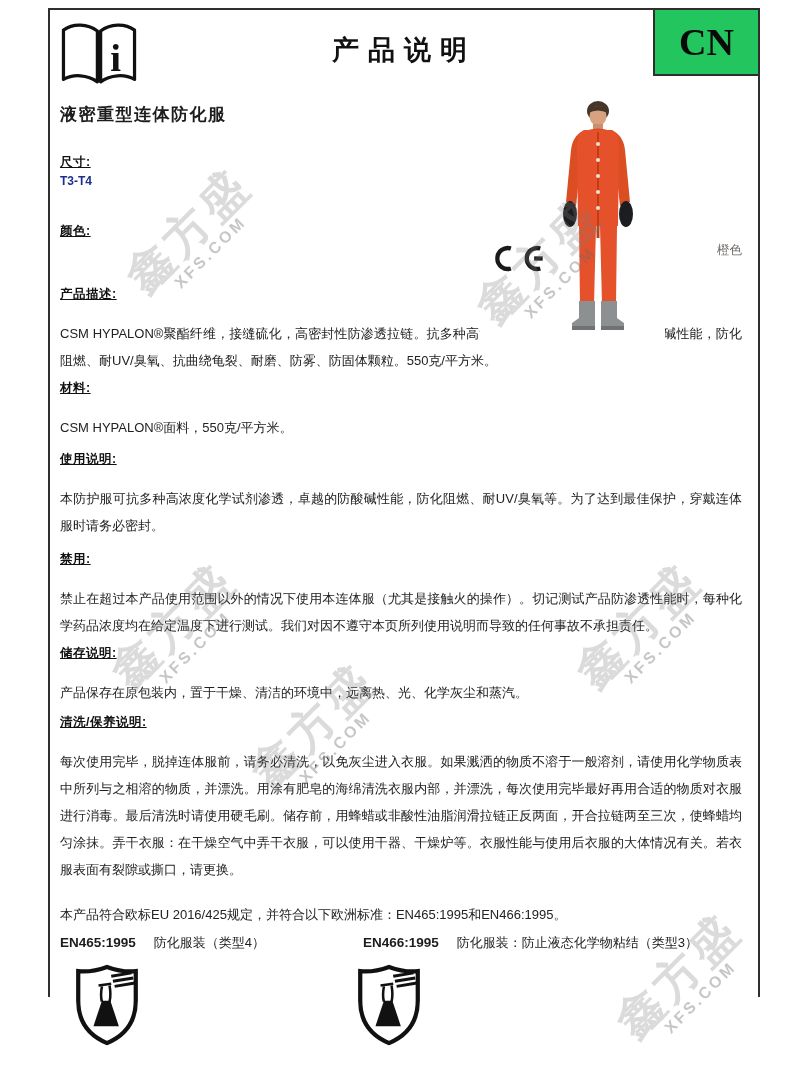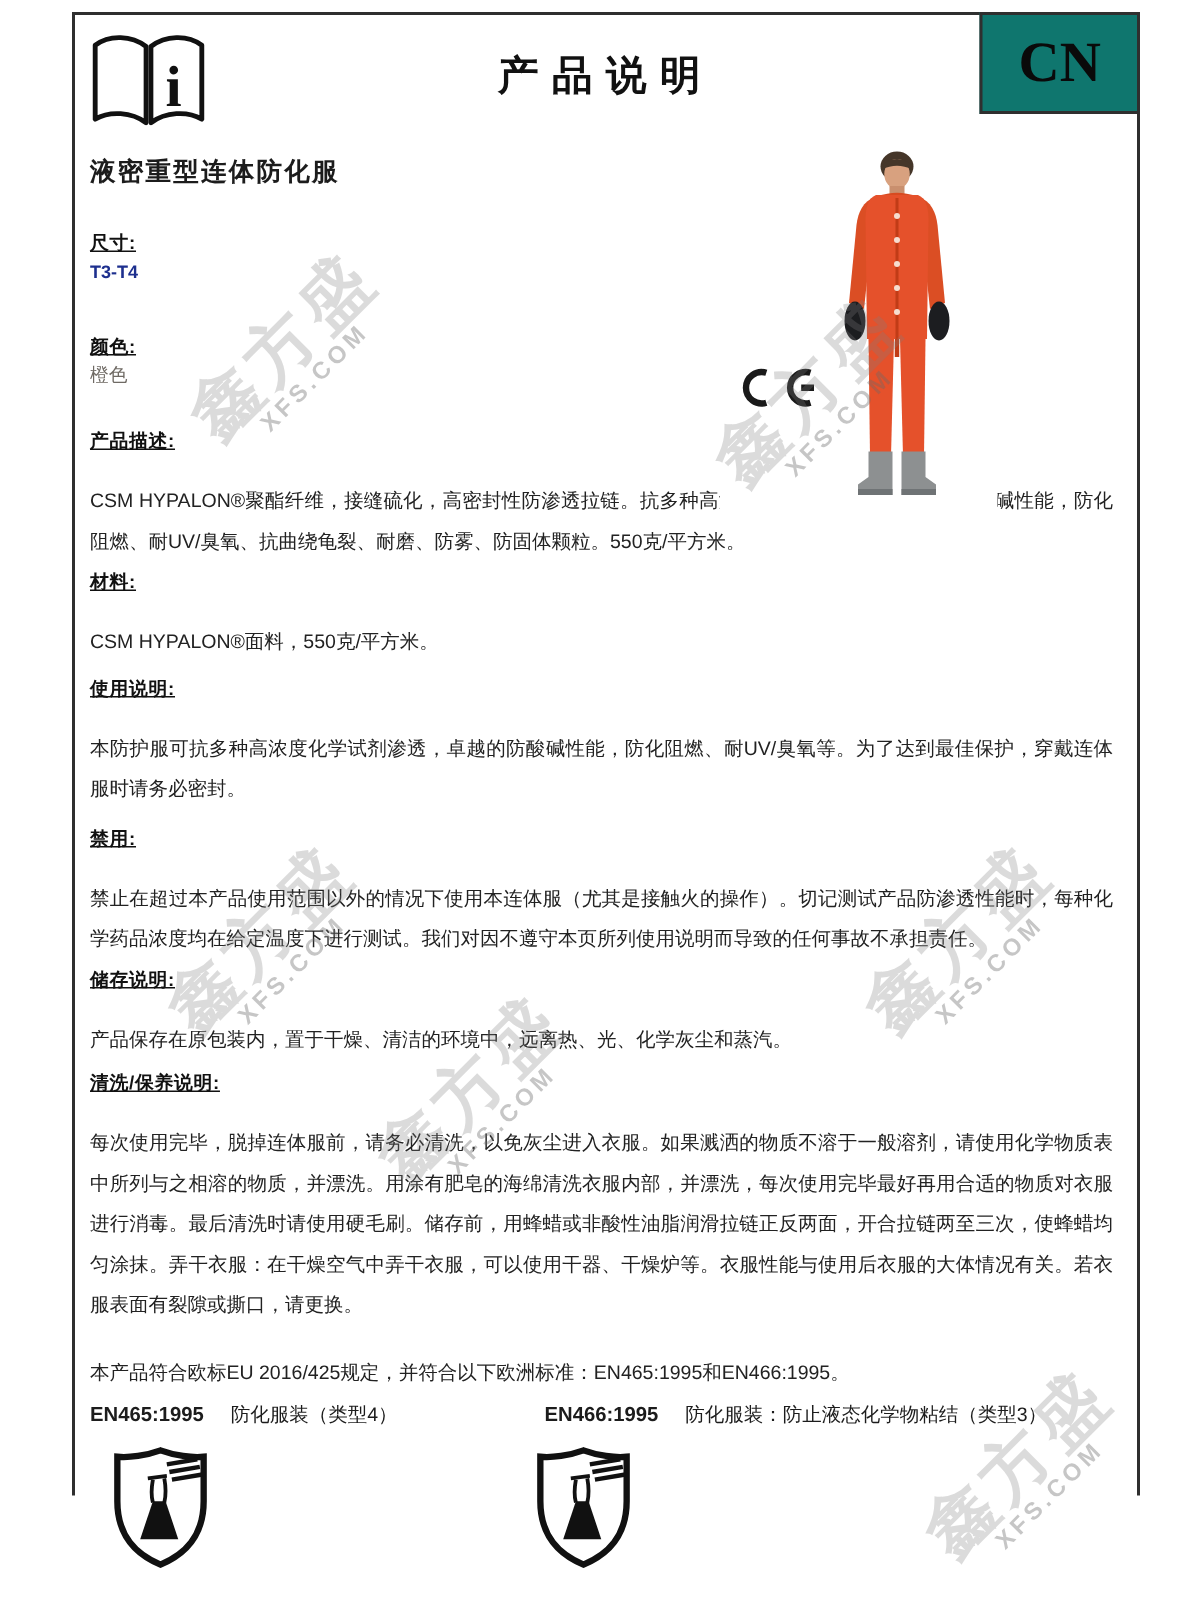--- a/index.html
+++ b/index.html
@@ -12,35 +12,35 @@
     border:2px solid #2f2f2f;border-bottom:none;background:#fff;
   }
   
   .book{position:absolute;left:7px;top:7px;}
   .doc-title{
     position:absolute;left:0;right:0;top:22px;text-align:center;
     font-size:27px;font-weight:bold;letter-spacing:9px;color:#111;
   }
   .cn-box{
     position:absolute;top:-2px;right:-2px;width:103px;height:64px;
-    border:2px solid #2f2f2f;background:#0f766e;display:flex;align-items:center;justify-content:center;
+    border:2px solid #2f2f2f;background:#22c55e;display:flex;align-items:center;justify-content:center;
     font-family:"Liberation Serif","DejaVu Serif",serif;font-size:38px;font-weight:bold;color:#0a0a0a;z-index:4;
   }
   
   .content{position:absolute;left:10px;right:16px;top:84px;z-index:1;}
   .prod-name{font-size:17px;font-weight:bold;letter-spacing:1.5px;margin:10px 0 0 0;line-height:22px;}
   .model-line{margin-top:26px;line-height:20px;font-size:14.5px;font-weight:bold;}
   .model-value{color:#1d1d96;}
   .sec-head{
     font-size:12.5px;font-weight:bold;text-decoration:underline;letter-spacing:.5px;
     line-height:16px;color:#111;
   }
   .sec-body{font-size:13px;line-height:27px;text-align:justify;margin-top:18px;color:#222;}
   .val-size{font-size:12px;font-weight:bold;color:#1d2f8e;line-height:16px;margin-top:3px;}
-  .val-color{font-size:12.5px;color:#6f6a64;line-height:16px;margin-top:3px;}
+  .val-color{font-size:12.5px;color:#6f6a64;line-height:16px;margin-top:3px;text-align:right;}
   .mt28{margin-top:28px;} .mt34{margin-top:34px;} .mt12{margin-top:12px;}
   .mt10{margin-top:10px;} .mt8{margin-top:8px;} .mt6{margin-top:6px;} .mt4{margin-top:4px;}
   .std-row{display:flex;margin-top:5px;font-size:13px;line-height:20px;}
   .std-col1{width:303px;flex:0 0 303px;}
   .std-code{font-weight:bold;font-size:13.5px;}
   .std-desc{margin-left:18px;}
   .icons-row{position:relative;height:94px;margin-top:8px;}
   .shield-a{position:absolute;left:14px;top:0;}
   .shield-b{position:absolute;left:296px;top:0;}
   

